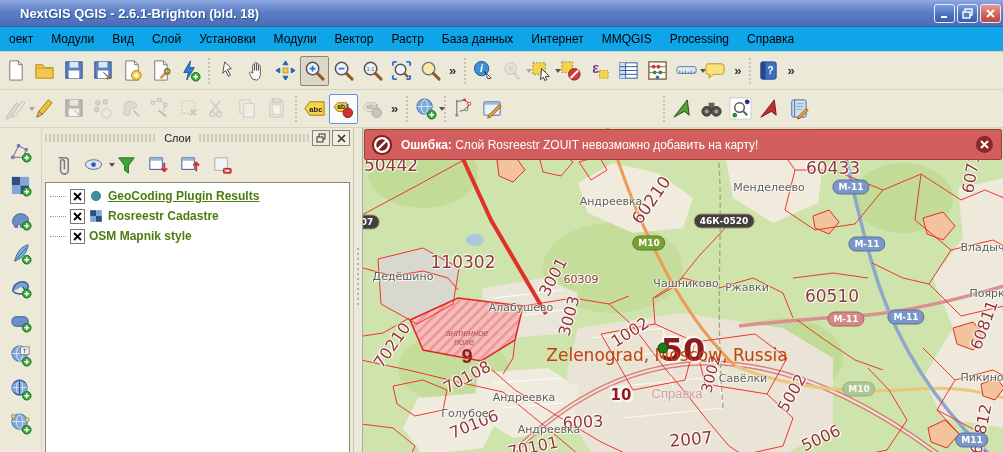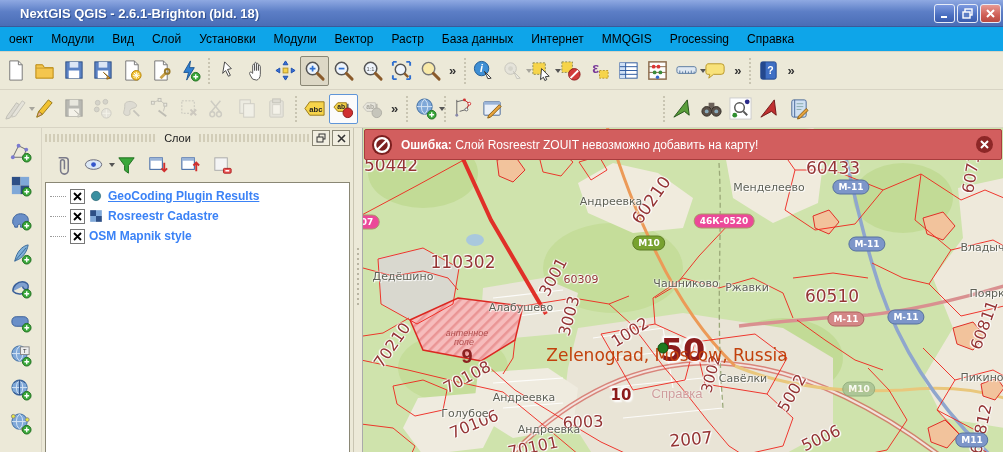--- a/index.html
+++ b/index.html
@@ -30,21 +30,21 @@
   #left-toolbar .tbtn{margin-bottom:4px;}
   
   #layers-panel{width:312px;background:#ece9d8;display:flex;flex-direction:column;box-sizing:border-box;border-right:1px solid #c9c5b2;}
   #panel-header{height:20px;display:flex;align-items:center;font-size:11px;color:#222;padding:0 3px;}
   .dots{flex:1;height:8px;background:repeating-linear-gradient(90deg,#d2cdb8 0 2px,transparent 2px 4px);}
   #panel-title{padding:0 8px;}
   .pbtn{width:16px;height:14px;border:1px solid #8a8775;background:#f1eee0;margin-left:2px;display:flex;align-items:center;justify-content:center;}
   #panel-toolbar{height:34px;display:flex;align-items:center;padding-left:4px;}
   #panel-toolbar .tbtn{width:32px;}
   #layer-list{flex:1;background:#fff;border:1px solid #8a8775;margin:0 3px 0 3px;overflow:hidden;padding-top:3px;}
-  .layer-row{display:flex;align-items:center;height:20px;font-size:12px;font-weight:bold;color:#3b82f6;white-space:nowrap;}
+  .layer-row{display:flex;align-items:center;height:20px;font-size:12px;font-weight:bold;color:#4d7c0f;white-space:nowrap;}
   .tree{width:16px;height:1px;border-bottom:1px dotted #9a9a9a;margin-left:4px;}
   .cbx{width:13px;height:13px;border:1px solid #777;background:#fff;margin:0 4px;display:flex;align-items:center;justify-content:center;flex:0 0 auto;}
   .licon{width:14px;height:14px;margin-right:5px;flex:0 0 auto;}
   .layer-row.selected .llabel{text-decoration:underline;}
   
   #splitter{width:8px;background:#ece9d8;border-right:1px solid #aaa;background-image:repeating-linear-gradient(180deg,#b9b5a2 0 2px,transparent 2px 5px);background-size:2px 60px;background-repeat:no-repeat;background-position:center 120px;}
   
   #map{flex:1;position:relative;overflow:hidden;background:#cfe3ac;}
   #map svg.geo{position:absolute;left:0;top:0;}
   #map-labels{position:absolute;left:0;top:0;width:100%;height:100%;}
@@ -53,21 +53,21 @@
   .lbl-big{color:#8c1c1c;font-weight:bold;text-shadow:0 0 3px #fff,0 0 3px #fff,2px 2px 2px #fff,-2px -2px 2px #fff;font-family:"DejaVu Sans",sans-serif;}
   .lbl-place{color:#5e6055;font-size:11px;text-shadow:0 0 2px #fff,0 0 2px #fff,1px 1px 1px #fff;font-family:"DejaVu Sans",sans-serif;}
   .lbl-city{color:#cf9d9d;font-size:13px;text-shadow:0 0 2px #fff;}
   .lbl-geo{color:#c2410c;font-size:17px;font-family:"DejaVu Sans",sans-serif;}
   .lbl-zone{color:#b05050;font-size:9px;font-style:italic;}
   .lbl-zone-num{color:#8c2020;font-size:20px;font-weight:bold;}
   .badge{position:absolute;transform:translate(-50%,-50%);font-size:9px;font-weight:bold;color:#fff;padding:1px 5px;border-radius:8px;border:1px solid;line-height:11px;font-family:"DejaVu Sans",sans-serif;}
   .badge.g{background:#78a22f;border-color:#5c7d24;}
   .badge.b{background:#7d96c9;border-color:#56719f;}
   .badge.s{background:#d48787;border-color:#b06060;}
-  .badge.be{background:#ec4899;border-color:#ab9468;}
+  .badge.be{background:#404040;border-color:#ab9468;}
   .badge.pg{background:#a8c293;border-color:#8aa878;opacity:.85;}
   
   #error-bar{position:absolute;left:1px;right:1px;top:1px;height:29px;background:#d25e5e;border:1px solid #a83c3c;border-radius:2px;display:flex;align-items:center;color:#fff;font-size:12px;z-index:10;}
   #error-icon{width:22px;height:22px;margin:0 8px 0 6px;flex:0 0 auto;}
   #error-close{width:17px;height:17px;border-radius:50%;background:#8d2727;margin:0 8px 0 auto;display:flex;align-items:center;justify-content:center;flex:0 0 auto;}
   .marker-dot{position:absolute;width:9px;height:9px;border-radius:50%;background:#1e7a1e;border:1px solid #0e4d0e;transform:translate(-50%,-50%);}
 </style>
 </head>
 <body>
 

